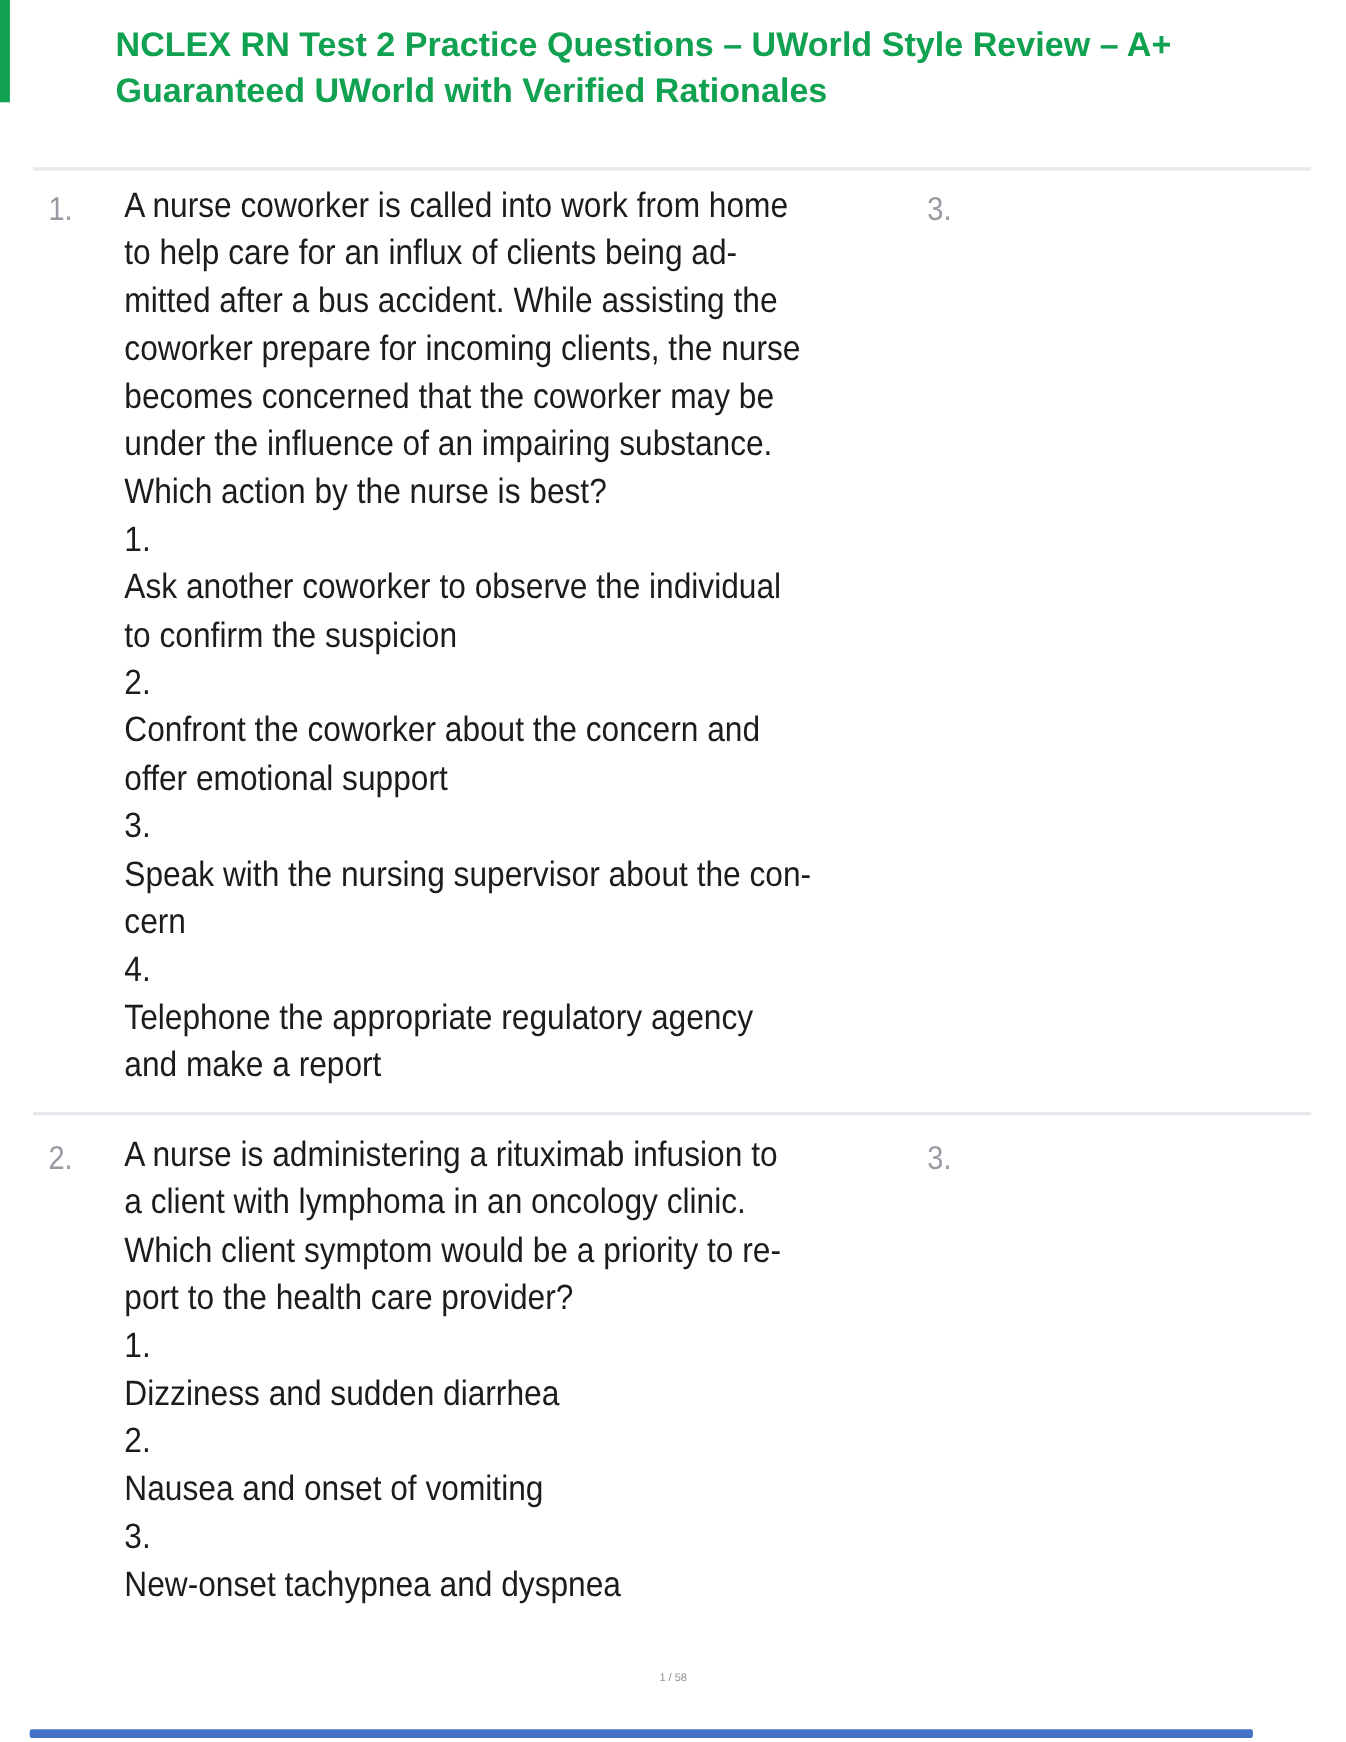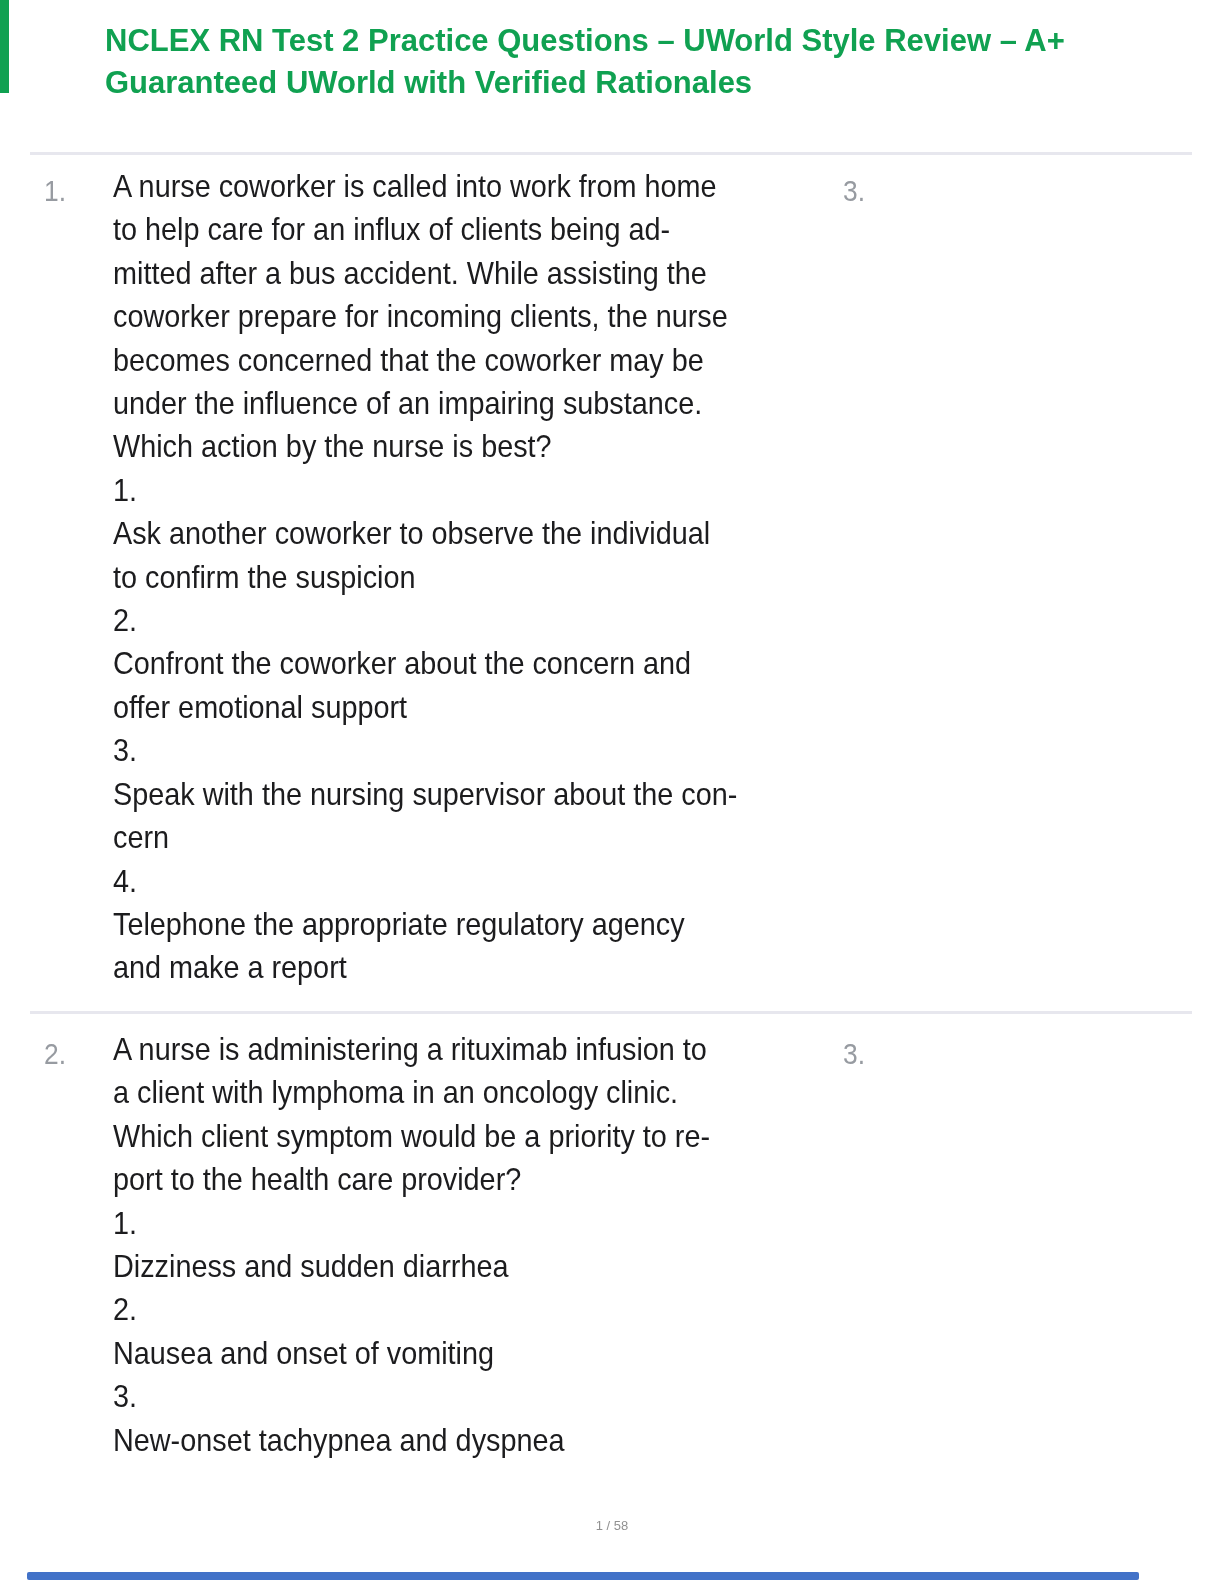--- a/index.html
+++ b/index.html
@@ -86,21 +86,21 @@
   .q-body .line {
     white-space: nowrap;
   }
   .page-indicator {
     position: absolute;
     left: 0;
     top: 1518px;
     width: 1224px;
     text-align: center;
     color: #919191;
-    font-size: 13px;
+    font-size: 10px;
     line-height: 16px;
   }
 </style>
 </head>
 <body>
 
 <div class="page">
 
   <div class="corner-stripe"></div>
 

